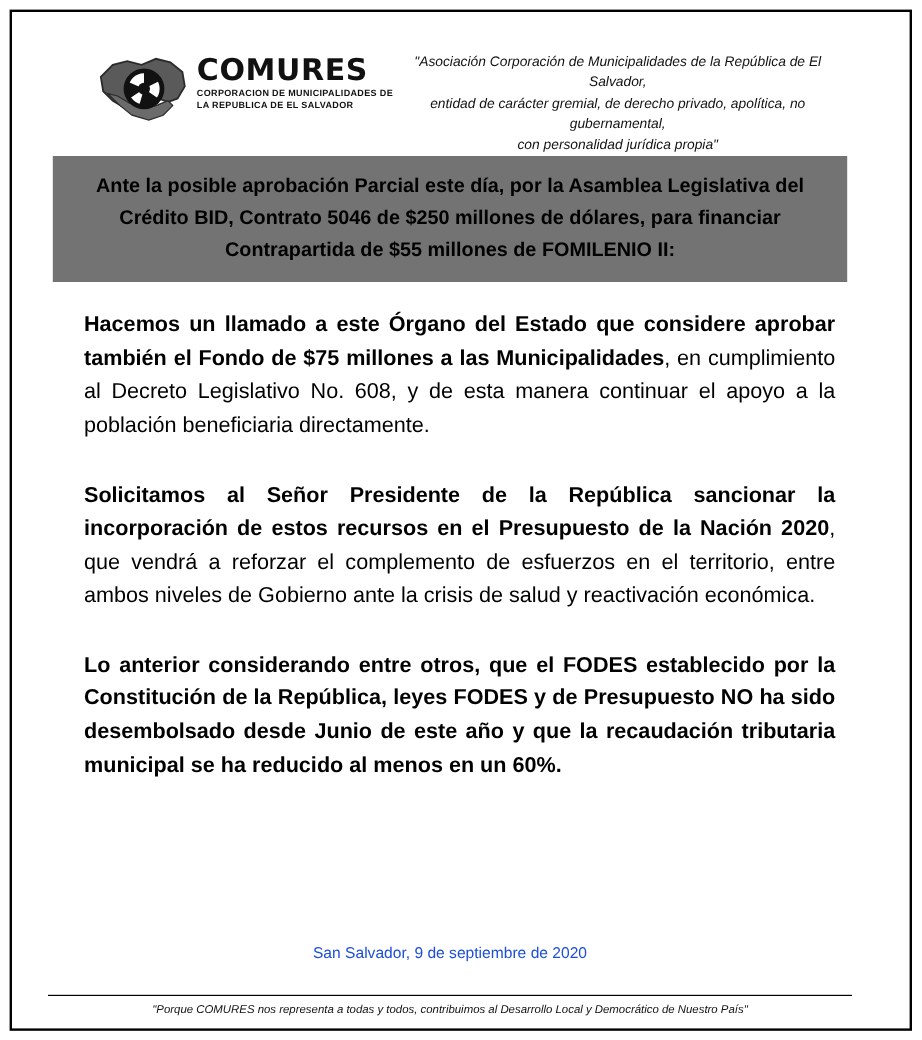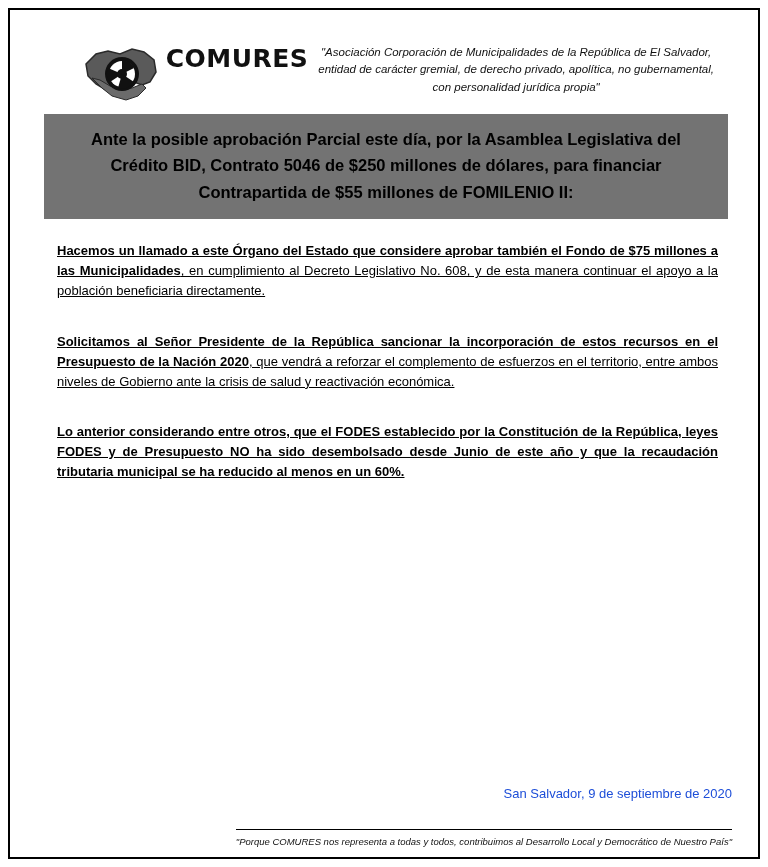--- a/index.html
+++ b/index.html
@@ -20,24 +20,23 @@
     width: 768px;
     height: 867px;
     padding: 8px;
     background: #ffffff;
   }
   .frame {
     box-sizing: border-box;
     width: 100%;
     height: 100%;
     border: 2px solid #000000;
-    padding: 22px 26px 10px 30px;
+    padding: 22px 48px 10px 30px;
     display: flex;
     flex-direction: column;
-    align-items: flex-end;
   }
 
   
   .header {
     display: flex;
     align-items: flex-start;
     gap: 10px;
     padding-left: 40px;
   }
   .logo-block {
@@ -105,25 +104,24 @@
     line-height: 1.6;
     margin: 0 4px 22px 4px;
   }
 
   
   .body-block {
     padding: 0 14px 0 14px;
   }
   .para {
     text-align: justify;
-    font-size: 13px;
+    font-size: 18px;
     line-height: 1.55;
-    margin: 0 0 30px 3px;
+    margin: 0 0 30px 16px;
     text-indent: 0;
-    text-decoration: underline;
   }
   .para .strong {
     font-weight: bold;
   }
 
   
   .spacer {
     flex: 1 1 auto;
   }
   .date-line {
@@ -158,20 +156,24 @@
             <circle cx="40" cy="36" r="17" fill="#111111"></circle>
             <circle cx="40" cy="36" r="13" fill="#ffffff"></circle>
             <circle cx="40" cy="36" r="5" fill="#111111"></circle>
             <path d="M40 36 L40 22 A14 14 0 0 1 52 30 Z" fill="#111111"></path>
             <path d="M40 36 L52 44 A14 14 0 0 1 36 50 Z" fill="#111111"></path>
             <path d="M40 36 L28 44 A14 14 0 0 1 26 30 Z" fill="#111111"></path>
           </svg>
         </div>
         <div class="logo-text">
           <div class="logo-title">COMURES</div>
+          <div class="logo-sub">
+            <div>CORPORACION DE MUNICIPALIDADES DE</div>
+            <div>LA REPUBLICA DE EL SALVADOR</div>
+          </div>
         </div>
       </div>
       <div class="header-quote">
         <div>"Asociación Corporación de Municipalidades de la República de El Salvador,</div>
         <div>entidad de carácter gremial, de derecho privado, apolítica, no gubernamental,</div>
         <div>con personalidad jurídica propia"</div>
       </div>
     </div>
 
 

